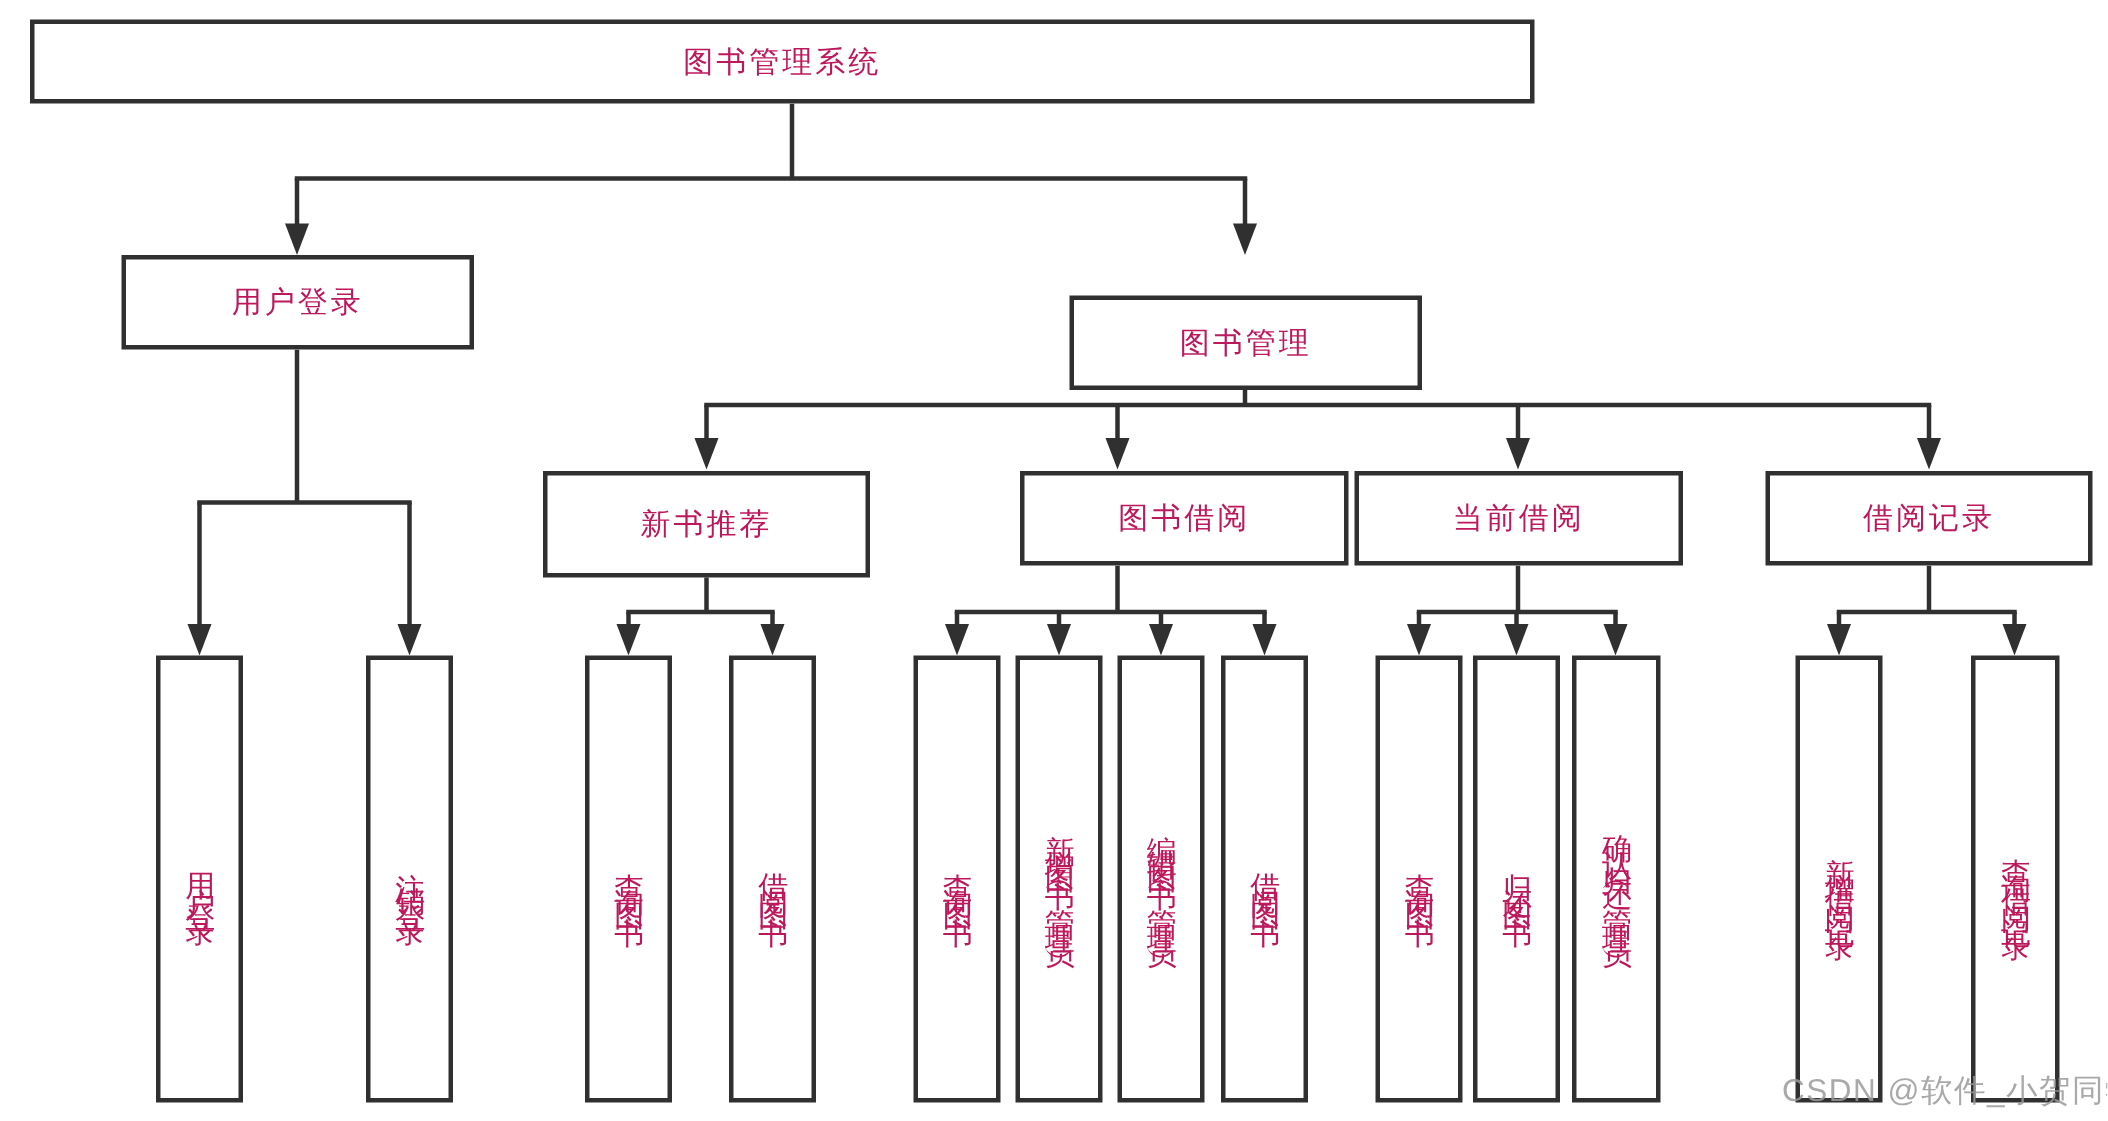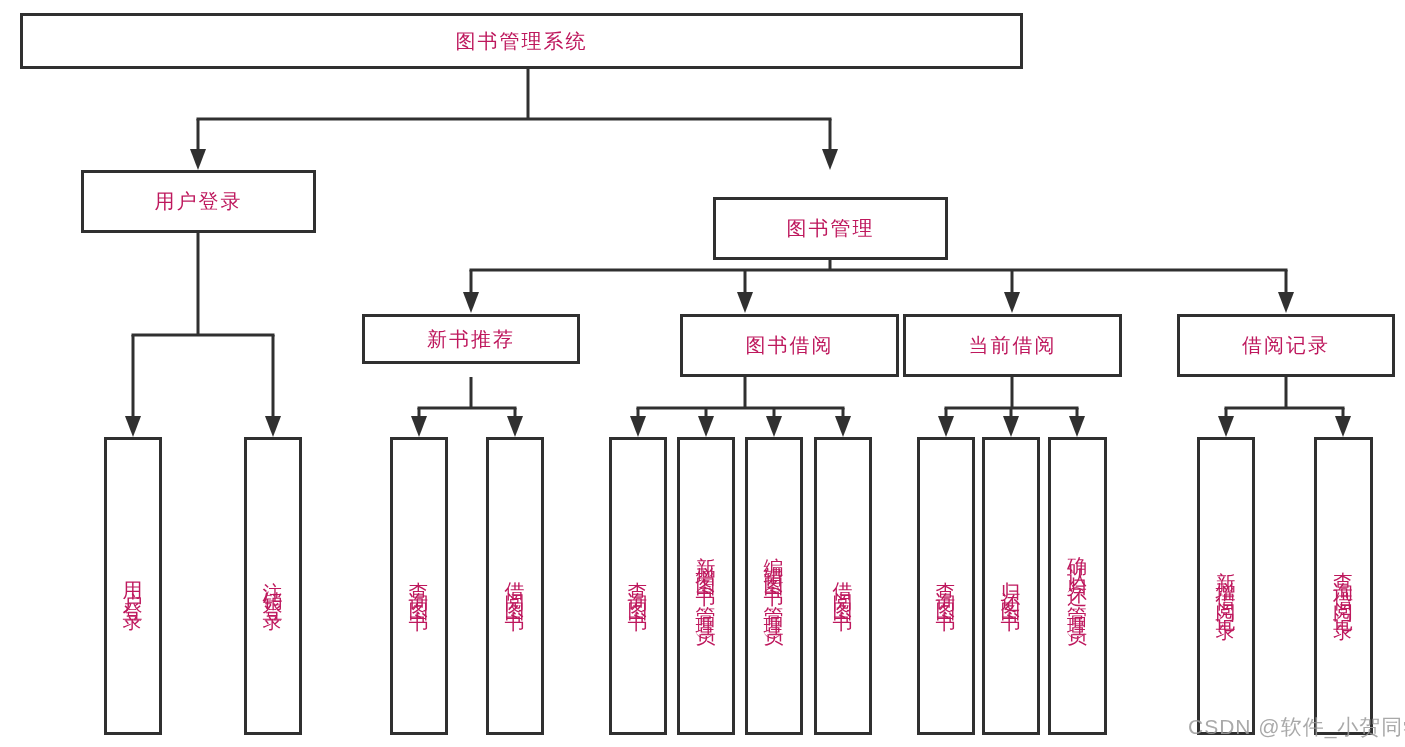--- a/index.html
+++ b/index.html
@@ -136,21 +136,21 @@
       <line x1="1343" y1="408" x2="1343" y2="418"></line>
       <path stroke="none" d="M1335,416 L1351,416 L1343,437 Z"></path>
     </g>
   </svg>
 
   <div class="node hbox" style="left:20px; top:13px; width:1003px; height:56px;">图书管理系统</div>
 
   <div class="node hbox" style="left:81px; top:170px; width:235px; height:63px;">用户登录</div>
   <div class="node hbox" style="left:713px; top:170px; width:235px; height:63px;margin-top:27px;">图书管理</div>
 
-  <div class="node hbox" style="left:362px; top:314px; width:218px; height:50px;">新书推荐</div>
+  <div class="node hbox" style="left:362px; top:314px; width:218px; height:71px;">新书推荐</div>
   <div class="node hbox" style="left:636px; top:314px; width:219px; height:63px;margin-left:44px;">图书借阅</div>
   <div class="node hbox" style="left:1177px; top:314px; width:218px; height:63px;">借阅记录</div>
   <div class="node hbox" style="left:903px; top:314px; width:219px; height:63px;">当前借阅</div>
 
   <div class="node vbox" style="left:104px; top:437px; width:58px; height:298px;">
     <span>用户登录</span>
   </div>
   <div class="node vbox" style="left:244px; top:437px; width:58px; height:298px;">
     <span>注销登录</span>
   </div>

